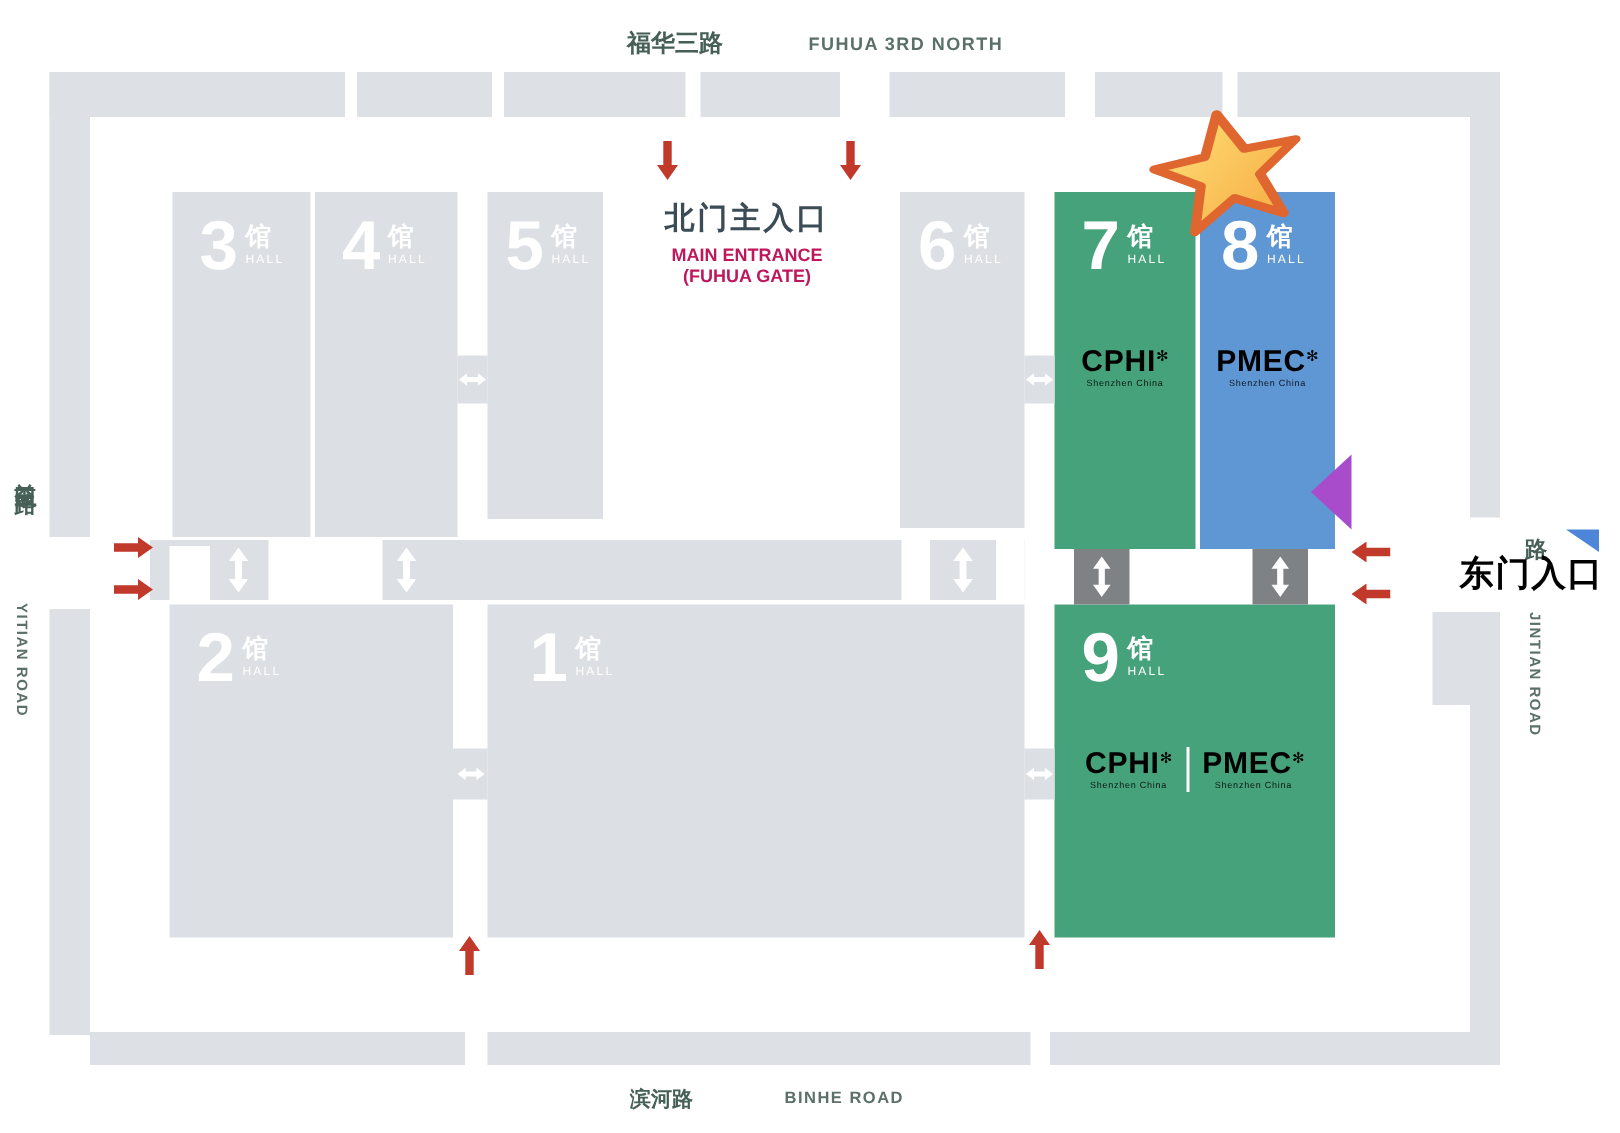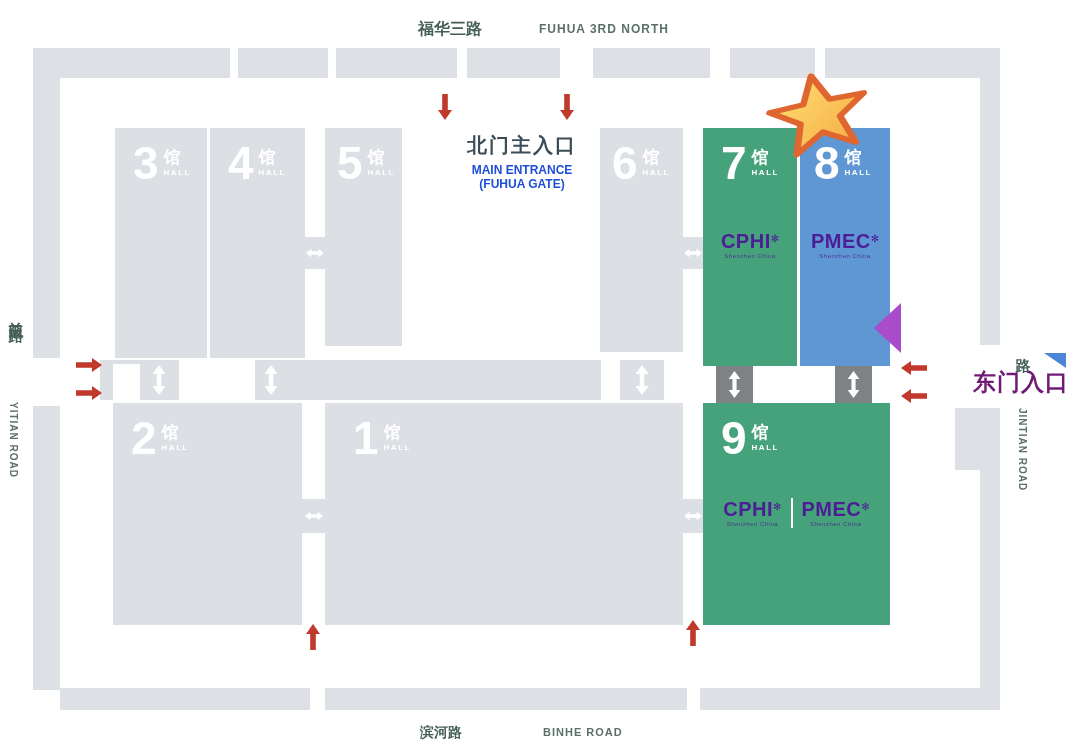--- a/index.html
+++ b/index.html
@@ -7,29 +7,29 @@
           font-family:"Liberation Sans","DejaVu Sans",sans-serif;}
   .abs{position:absolute;}
   .wall{background:#dde0e4;}
   .hall{background:#dcdfe3;}
   .hall.green{background:#46a27b;}
   .hall.blue{background:#5e97d4;}
   .hall-label{display:flex;gap:5px;padding:16px 0 0 18px;color:#fff;}
   .hall-num{font-size:46px;font-weight:800;line-height:0.85;}
   .hall-sub{display:flex;flex-direction:column;margin-top:5px;}
   .hall-cn{font-size:17px;font-weight:800;line-height:1;}
-  .hall-en{font-size:8px;font-weight:700;letter-spacing:1.5px;margin-top:2px;text-align:center;}
+  .hall-en{font-size:8px;font-weight:400;letter-spacing:1.5px;margin-top:2px;text-align:center;}
   .road-cn{color:#466058;font-weight:800;font-size:16px;}
   .road-en{color:#5a7068;font-weight:700;font-size:12px;letter-spacing:1px;}
   .vert{writing-mode:vertical-rl;}
   .north-label{width:180px;text-align:center;color:#3b4c57;}
   .north-cn{font-size:20px;font-weight:800;letter-spacing:2px;}
-  .north-en{font-size:12px;font-weight:700;color:#1d4ed8;margin-top:4px;line-height:1.2;}
-  .east-label{color:#701a75;font-weight:800;font-size:23px;white-space:nowrap;letter-spacing:1px;}
-  .logo{text-align:center;color:#4c1d95;}
+  .north-en{font-size:12px;font-weight:700;color:#be185d;margin-top:4px;line-height:1.2;}
+  .east-label{color:#000000;font-weight:800;font-size:23px;white-space:nowrap;letter-spacing:1px;}
+  .logo{text-align:center;color:#000000;}
   .logo-main{font-size:20px;font-weight:800;letter-spacing:0.5px;line-height:1;}
   .logo-star{font-size:10px;vertical-align:super;}
   .logo-sub{font-size:6px;letter-spacing:0.5px;opacity:0.85;margin-top:1px;}
   .logo-row{display:flex;align-items:center;justify-content:center;gap:9px;}
   .logo-div{width:2px;height:30px;background:#fff;}
   .darkbox{background:#7f8285;display:flex;align-items:center;justify-content:center;}
   .graybox{background:#dcdfe3;display:flex;align-items:center;justify-content:center;}
   .white{color:#ffffff;}
   svg.icon{display:block;}
   .co-arrow{width:0;height:0;border-top:25px solid transparent;border-bottom:25px solid transparent;
@@ -39,21 +39,21 @@
   .co-fold{width:0;height:0;border-top:15px solid #4d86d8;border-left:22px solid transparent;}
 </style>
 </head>
 <body>
 
 <div id="canvas">
 
   <div class="abs road-cn" style="left:418px;top:19px;">福华三路</div>
   <div class="abs road-en" style="left:539px;top:22px;">FUHUA 3RD NORTH</div>
   <div class="abs road-cn" style="left:420px;top:724px;font-size:14px;">滨河路</div>
-  <div class="abs road-en" style="left:543px;top:726px;font-size:11px;">BINHE ROAD</div>
+  <div class="abs road-en" style="left:523px;top:726px;font-size:11px;">BINHE ROAD</div>
   <div class="abs road-cn vert" style="left:6px;top:310px;font-size:15px;letter-spacing:3px;">益田路</div>
   <div class="abs road-en vert" style="left:8px;top:402px;font-size:10px;">YITIAN ROAD</div>
   <div class="abs road-cn vert" style="left:1013px;top:346px;font-size:15px;">路</div>
   <div class="abs road-en vert" style="left:1017px;top:408px;font-size:10px;">JINTIAN ROAD</div>
 
   <div class="abs wall" style="left:33px;top:48px;width:197px;height:30px;"></div>
   <div class="abs wall" style="left:238px;top:48px;width:90px;height:30px;"></div>
   <div class="abs wall" style="left:336px;top:48px;width:121px;height:30px;"></div>
   <div class="abs wall" style="left:467px;top:48px;width:93px;height:30px;"></div>
   <div class="abs wall" style="left:593px;top:48px;width:117px;height:30px;"></div>
@@ -67,21 +67,21 @@
   <div class="abs wall" style="left:60px;top:688px;width:250px;height:22px;"></div>
   <div class="abs wall" style="left:325px;top:688px;width:362px;height:22px;"></div>
   <div class="abs wall" style="left:700px;top:688px;width:300px;height:22px;"></div>
 
   <div class="abs" style="left:100px;top:360px;width:583px;height:40px;background:#dcdfe3;"></div>
   <div class="abs" style="left:113px;top:364px;width:27px;height:36px;background:#fff;"></div>
   <div class="abs" style="left:179px;top:360px;width:76px;height:40px;background:#fff;"></div>
   <div class="abs" style="left:601px;top:360px;width:19px;height:40px;background:#fff;"></div>
   <div class="abs" style="left:664px;top:360px;width:19px;height:40px;background:#fff;"></div>
 
-  <div class="abs north-label" style="left:432px;top:132px;">
+  <div class="abs north-label" style="left:408px;top:132px;">
     <div class="north-cn">北门主入口</div>
     <div class="north-en">MAIN ENTRANCE</div>
     <div class="north-en" style="margin-top:0;">(FUHUA GATE)</div>
   </div>
 
   <div class="abs east-label" style="left:973px;top:367px;">东门入口</div>
 
   <div class="abs hall" style="left:115px;top:128px;width:92px;height:230px;">
     <div class="hall-label">
       <span class="hall-num">3</span>

